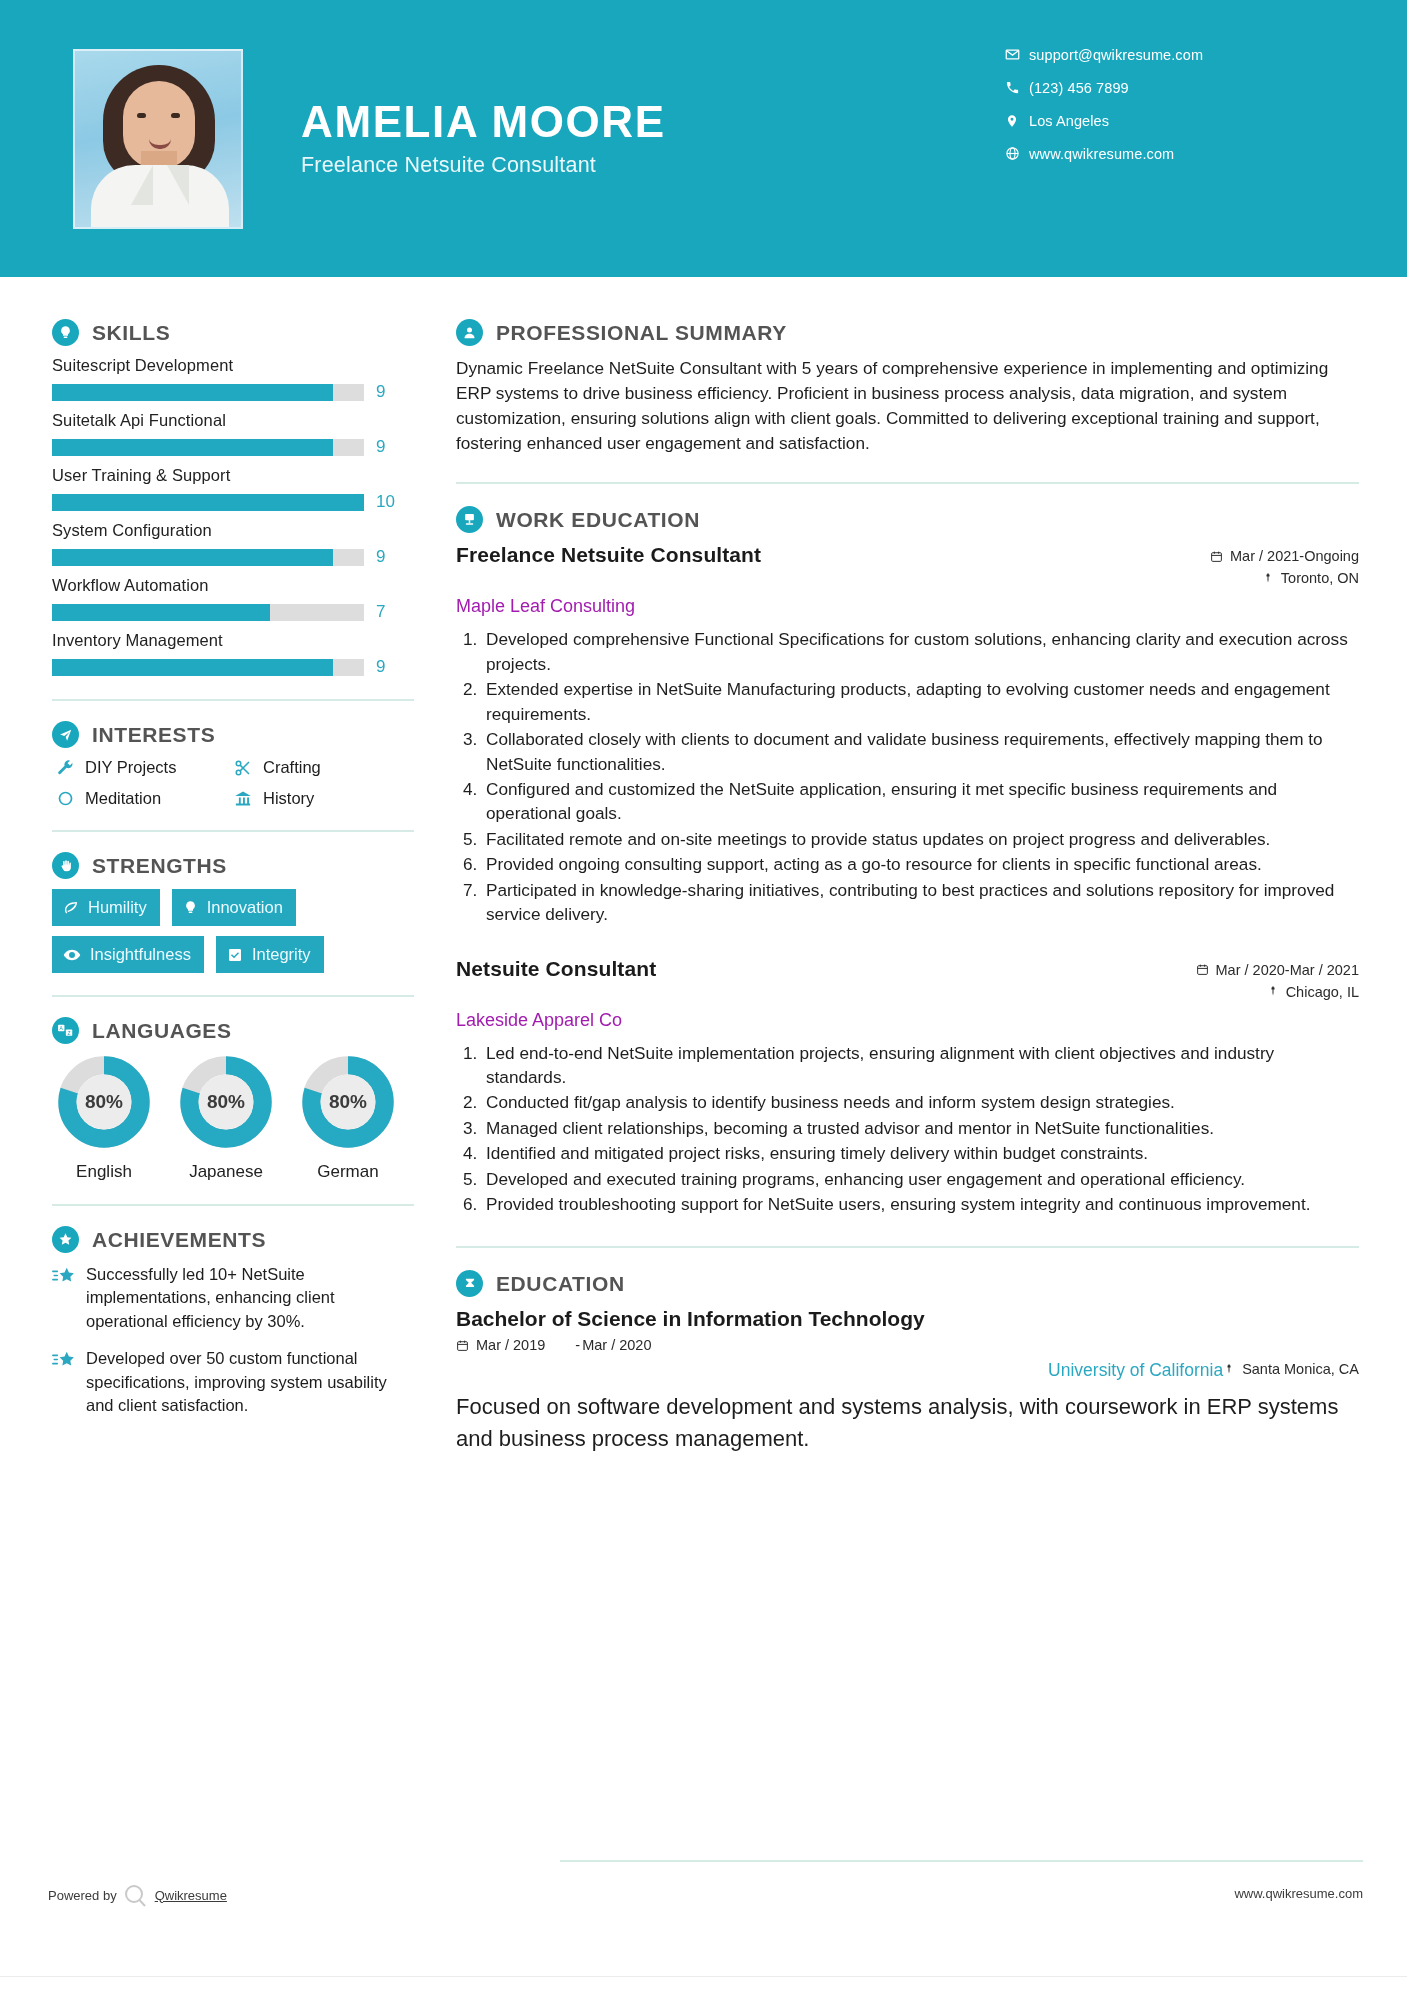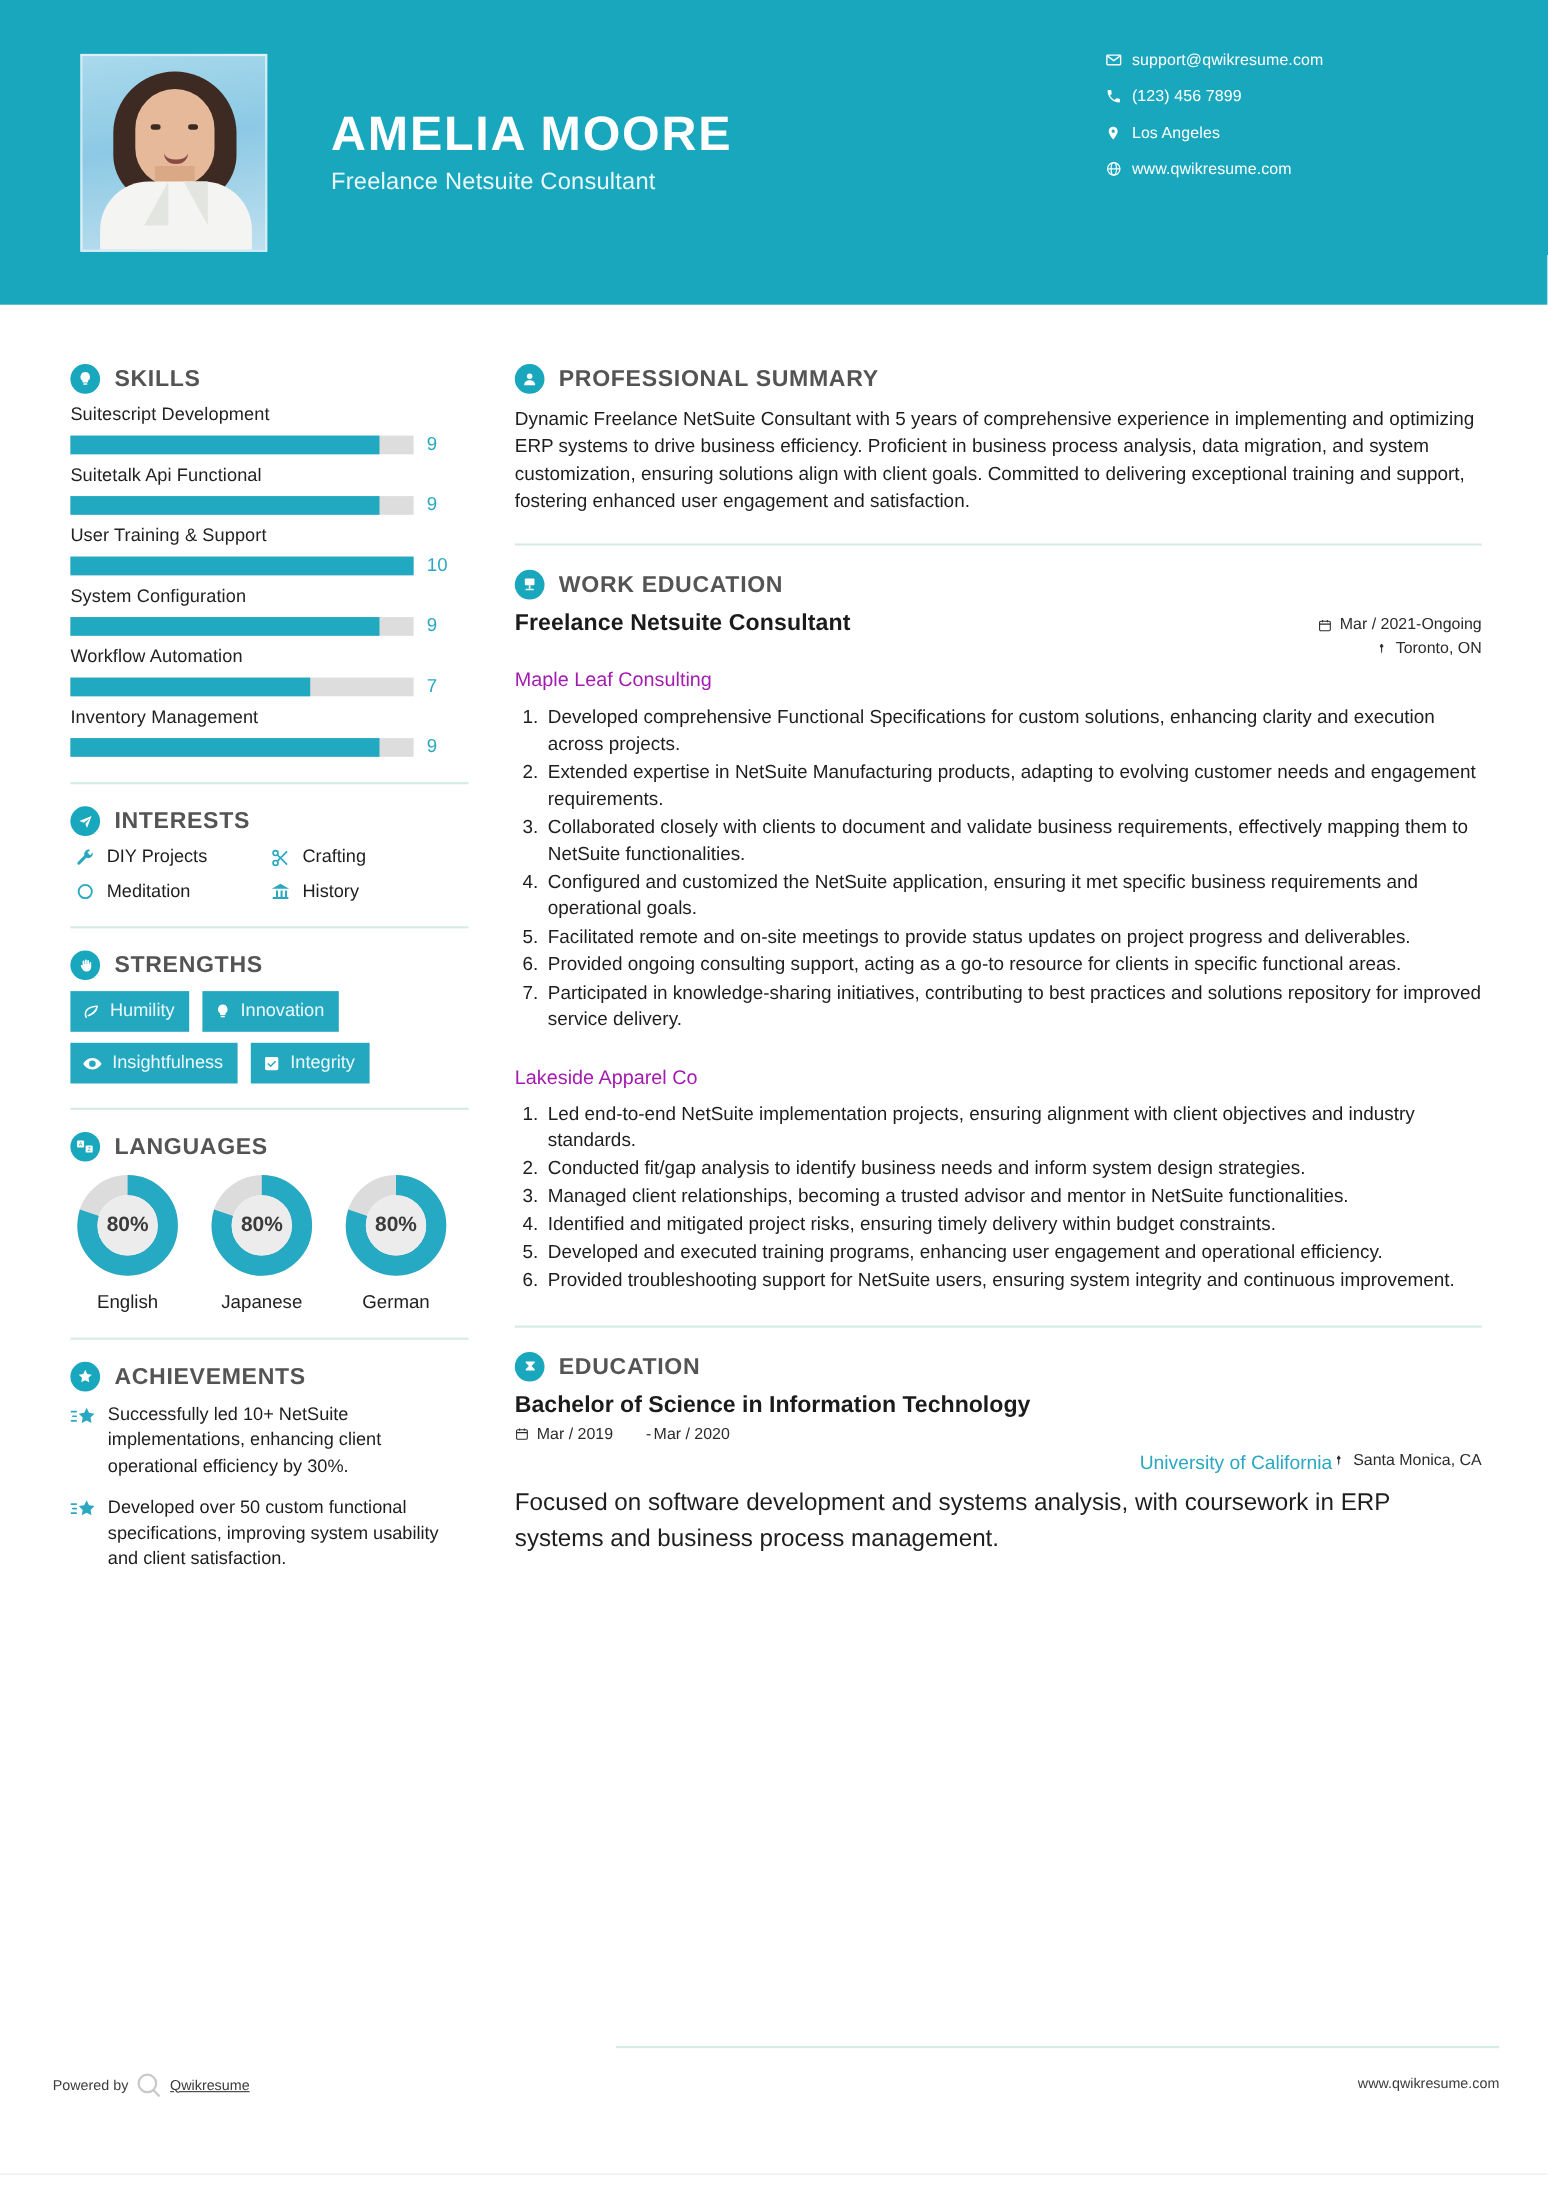--- a/index.html
+++ b/index.html
@@ -99,21 +99,21 @@
   }
   .contact-row .cicon {
     width: 26px;
     flex: 0 0 26px;
     display: flex; align-items: center; justify-content: center;
     color: #ffffff;
   }
   .contact-row .ctext { margin-left: 4px; }
 
   
-  .body-wrap { display: flex; padding: 16px; }
+  .body-wrap { display: flex; padding: 4px; }
   .left-col {
     width: 410px;
     flex: 0 0 410px;
     padding: 38px 0 0 48px;
   }
   .right-col {
     flex: 1 1 auto;
     padding: 38px 44px 0 42px;
   }
 
@@ -710,20 +710,42 @@
             <li>Extended expertise in NetSuite Manufacturing products, adapting to evolving customer needs and engagement requirements.</li>
             <li>Collaborated closely with clients to document and validate business requirements, effectively mapping them to NetSuite functionalities.</li>
             <li>Configured and customized the NetSuite application, ensuring it met specific business requirements and operational goals.</li>
             <li>Facilitated remote and on-site meetings to provide status updates on project progress and deliverables.</li>
             <li>Provided ongoing consulting support, acting as a go-to resource for clients in specific functional areas.</li>
             <li>Participated in knowledge-sharing initiatives, contributing to best practices and solutions repository for improved service delivery.</li>
           </ol>
         </div>
 
         <div class="job-block">
+          <div class="job-top">
+            <div class="job-title">Netsuite Consultant</div>
+            <div class="job-meta">
+              <div class="m">
+                <span class="mico">
+                  <svg width="13" height="13" viewBox="0 0 24 24" fill="none" stroke="#2b2b2b" stroke-width="1.8">
+                    <rect x="3" y="5" width="18" height="16" rx="2"></rect>
+                      <path d="M3 10h18M8 3v4M16 3v4"></path>
+                  </svg>
+                </span>
+                <span>Mar / 2020-Mar / 2021</span>
+              </div>
+              <div class="m">
+                <span class="mico">
+                  <svg width="12" height="13" viewBox="0 0 24 24" fill="#2b2b2b">
+                    <path d="M13.5 2h-3v2H9v4h2v7l1 5 1-5v-7h2V4h-1.5z"></path>
+                  </svg>
+                </span>
+                <span>Chicago, IL</span>
+              </div>
+            </div>
+          </div>
           <div class="job-company">Lakeside Apparel Co</div>
           <ol class="bullets">
             <li>Led end-to-end NetSuite implementation projects, ensuring alignment with client objectives and industry standards.</li>
             <li>Conducted fit/gap analysis to identify business needs and inform system design strategies.</li>
             <li>Managed client relationships, becoming a trusted advisor and mentor in NetSuite functionalities.</li>
             <li>Identified and mitigated project risks, ensuring timely delivery within budget constraints.</li>
             <li>Developed and executed training programs, enhancing user engagement and operational efficiency.</li>
             <li>Provided troubleshooting support for NetSuite users, ensuring system integrity and continuous improvement.</li>
           </ol>
         </div>

